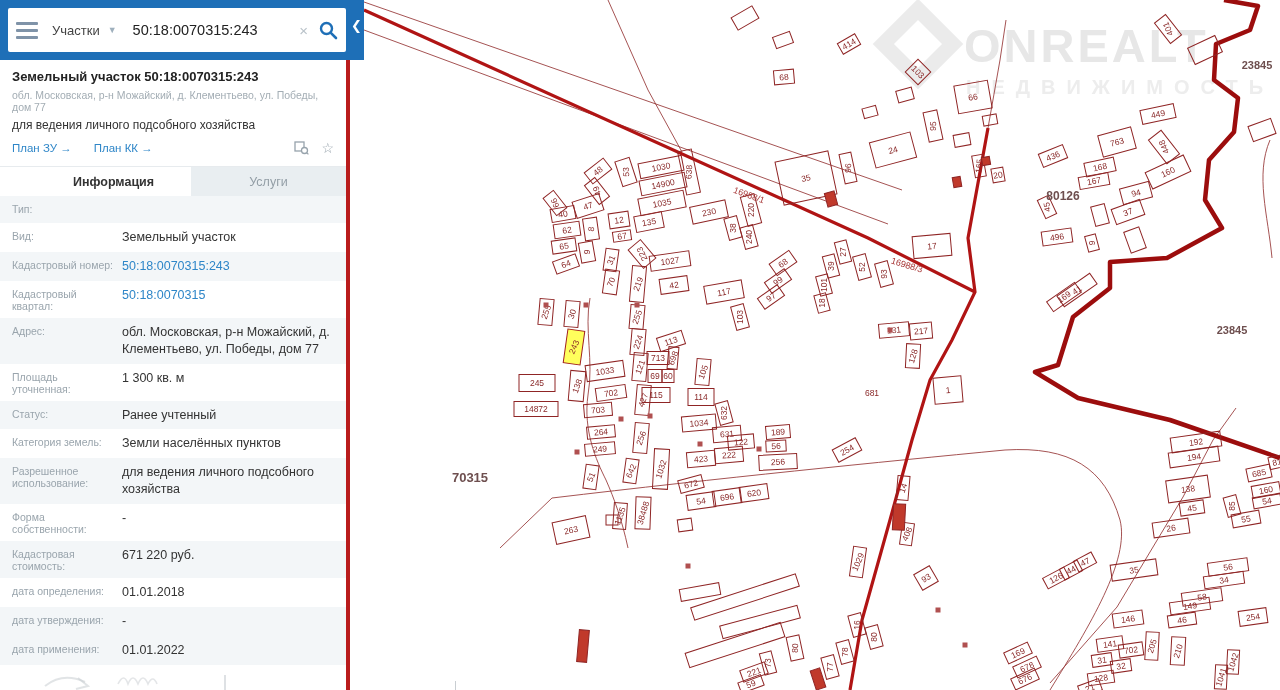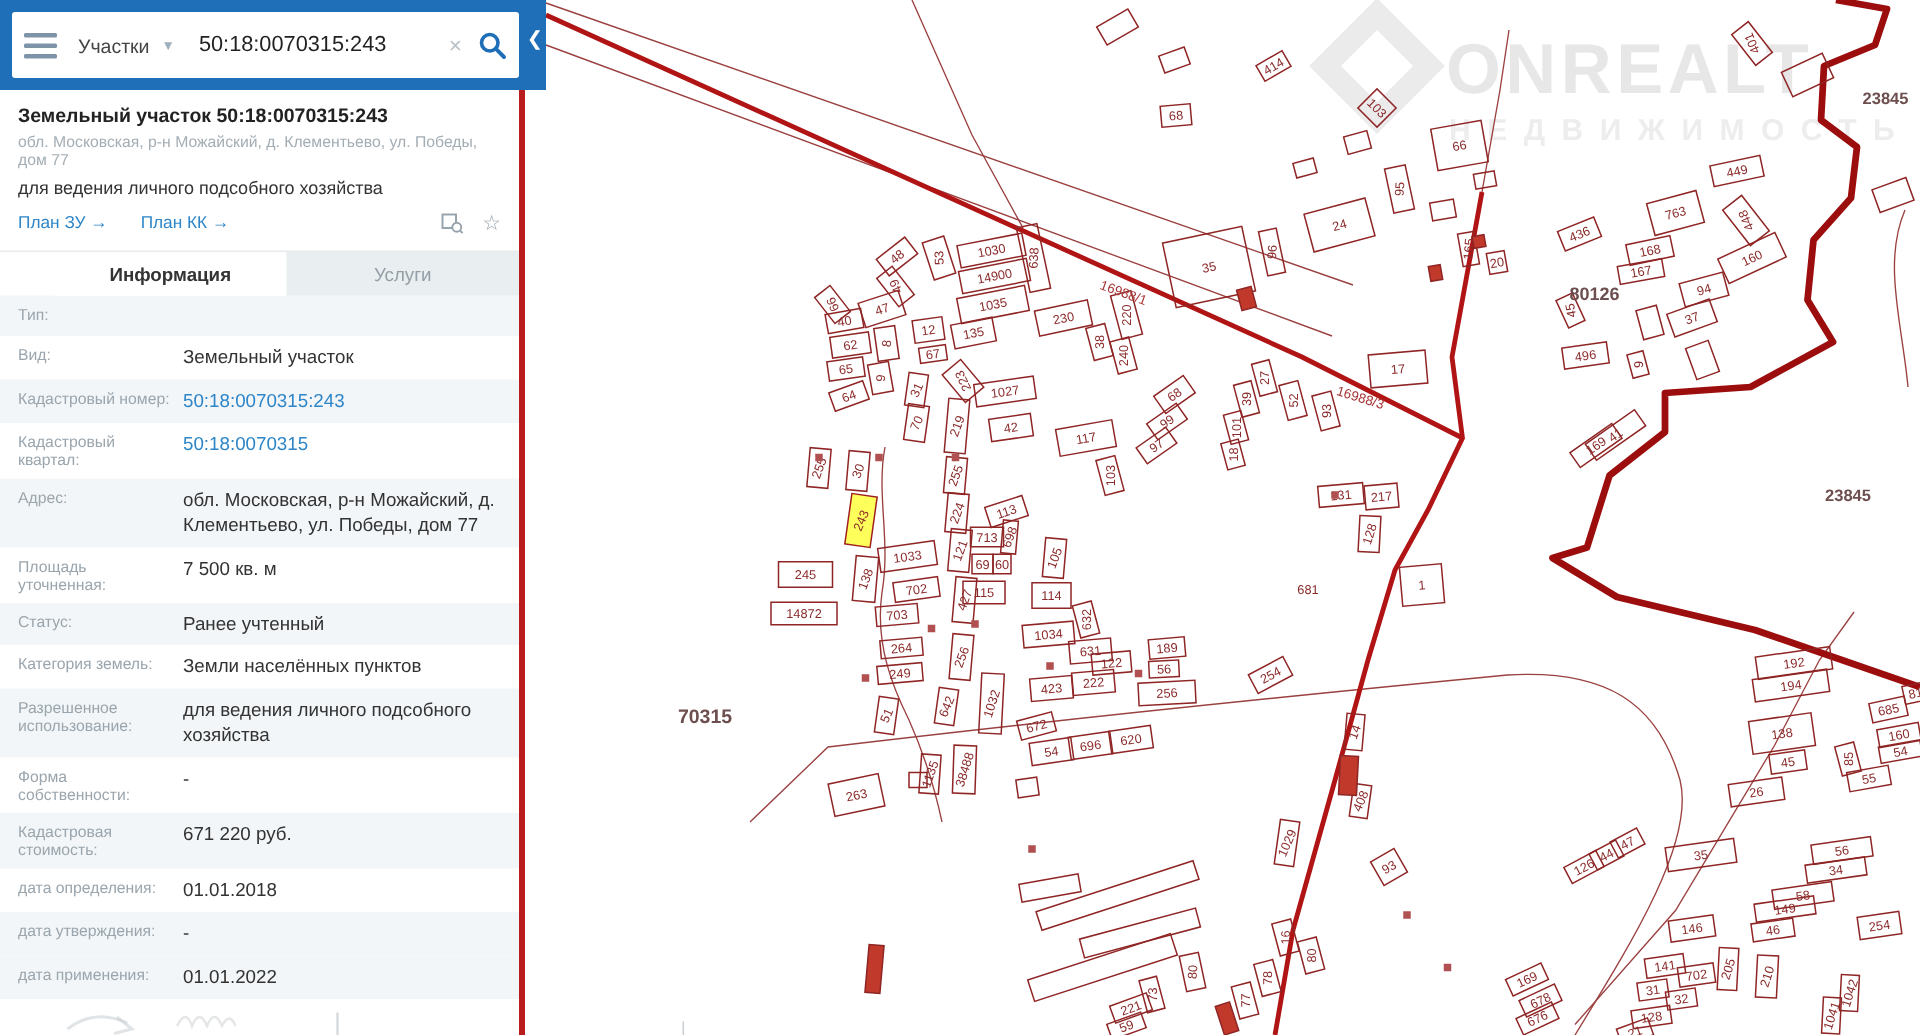--- a/index.html
+++ b/index.html
@@ -135,21 +135,21 @@
         <div class="irow">
           <div class="lab">Кадастровый квартал:</div>
           <div class="val link">50:18:0070315</div>
         </div>
         <div class="irow shade">
           <div class="lab">Адрес:</div>
           <div class="val">обл. Московская, р-н Можайский, д. Клементьево, ул. Победы, дом 77</div>
         </div>
         <div class="irow">
           <div class="lab">Площадь уточненная:</div>
-          <div class="val">7 500 кв. м</div>
+          <div class="val">1 300 кв. м</div>
         </div>
         <div class="irow shade">
           <div class="lab">Статус:</div>
           <div class="val">Ранее учтенный</div>
         </div>
         <div class="irow">
           <div class="lab">Категория земель:</div>
           <div class="val">Земли населённых пунктов</div>
         </div>
         <div class="irow shade">

